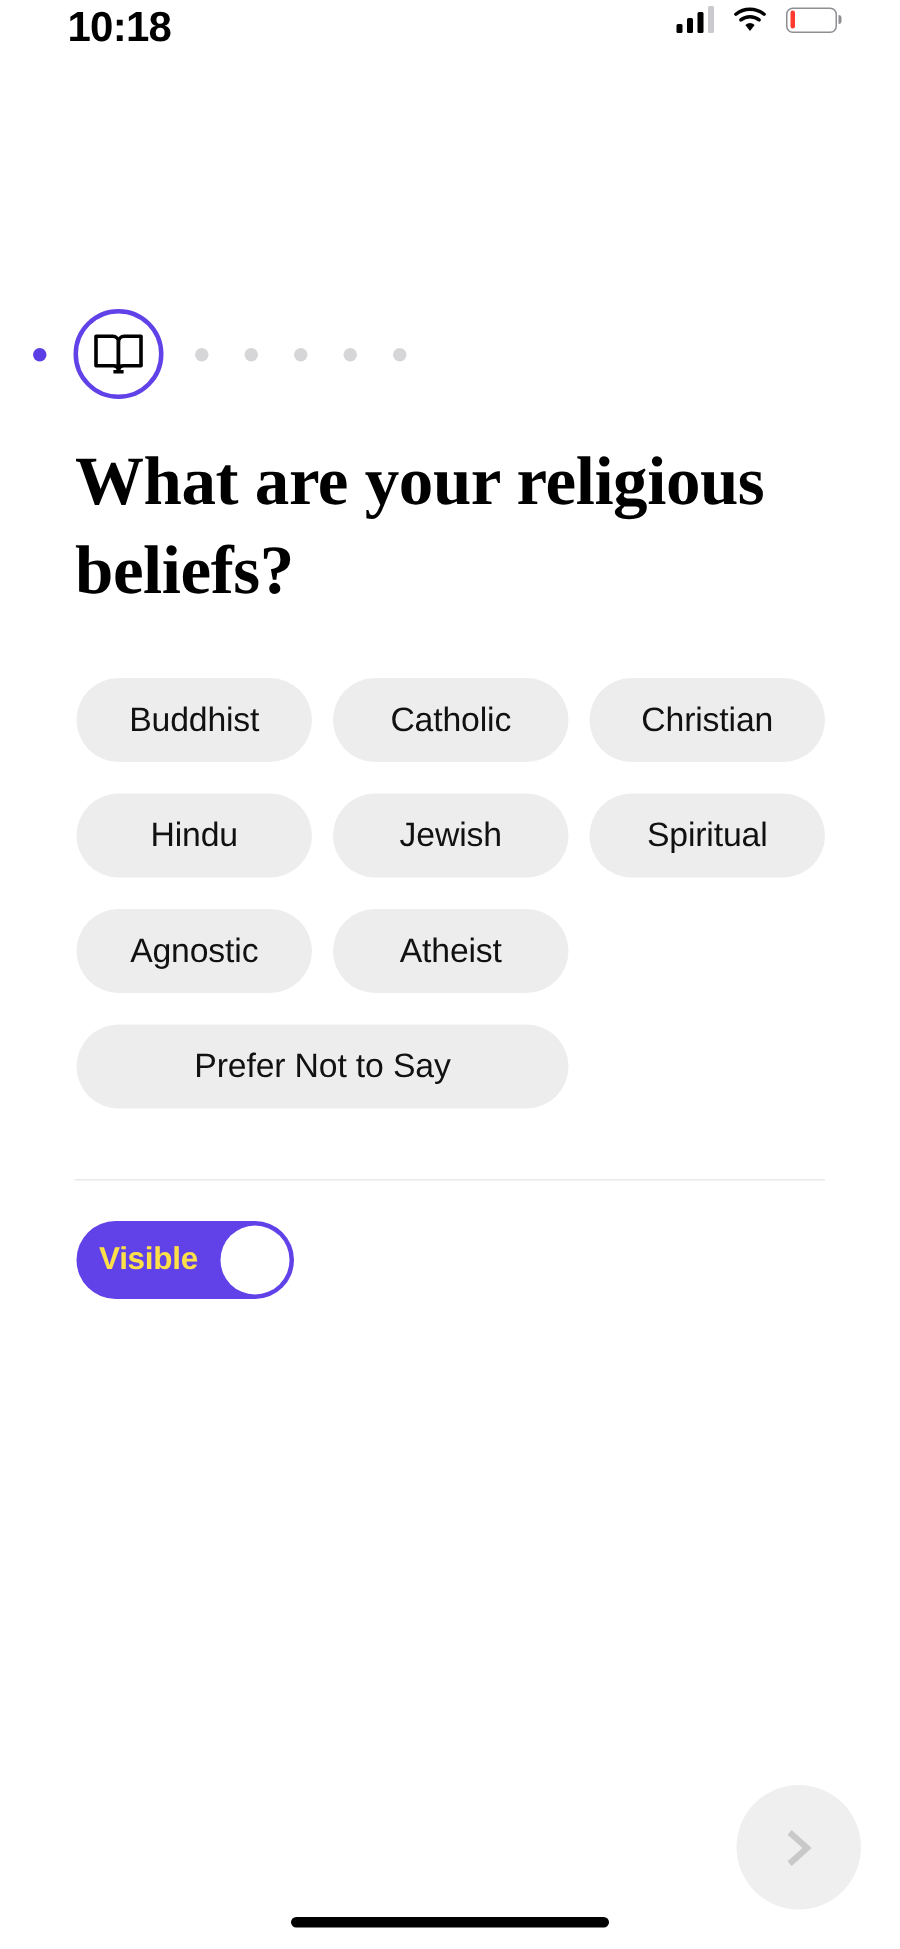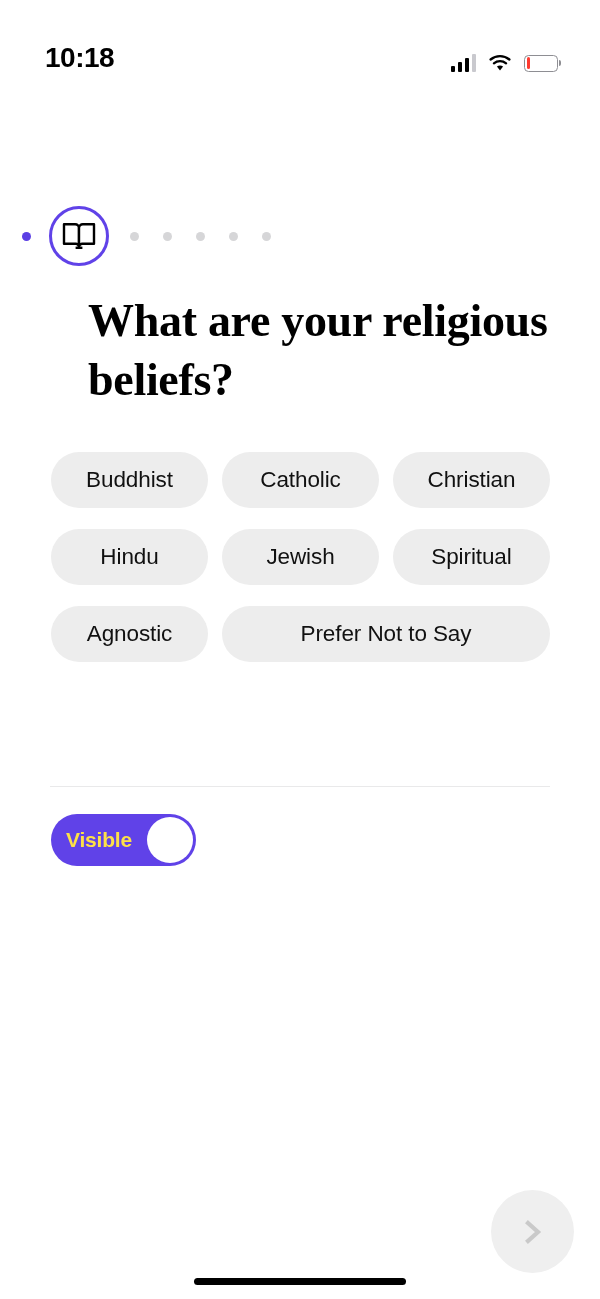--- a/index.html
+++ b/index.html
@@ -20,21 +20,21 @@
     background: #ffffff;
   }
 
   
   .status-bar {
     position: absolute;
     top: 0; left: 0;
     width: 600px;
     height: 72px;
     display: flex;
-    align-items: flex-end;
+    align-items: flex-start;
     justify-content: space-between;
     padding: 0 42px 0 45px;
   }
 
   .status-time {
     font-size: 28px;
     font-weight: 700;
     color: #000000;
     letter-spacing: -0.5px;
     line-height: 1;
@@ -137,21 +137,20 @@
     position: absolute;
     top: 292px;
     left: 50px;
     width: 500px;
     font-family: "Liberation Serif", "DejaVu Serif", serif;
     font-size: 46px;
     font-weight: 700;
     line-height: 1.28;
     color: #000000;
     letter-spacing: -0.3px;
-    margin-left: 38px;
   }
 
   
   .chips {
     position: absolute;
     top: 452px;
     left: 51px;
     width: 499px;
     display: flex;
     flex-wrap: wrap;
@@ -300,20 +299,21 @@
   <h1 class="page-title">What are your religious beliefs?</h1>
 
   <div class="chips">
     <button class="chip w-narrow">Buddhist</button>
     <button class="chip w-narrow">Catholic</button>
     <button class="chip w-narrow">Christian</button>
     <button class="chip w-narrow">Hindu</button>
     <button class="chip w-narrow">Jewish</button>
     <button class="chip w-narrow">Spiritual</button>
     <button class="chip w-narrow">Agnostic</button>
+    <button class="chip w-narrow">Atheist</button>
     <button class="chip w-wide">Prefer Not to Say</button>
   </div>
 
   <div class="divider"></div>
 
   <button class="visibility-toggle">
     <span class="visibility-label">Visible</span>
     <span class="toggle-knob"></span>
   </button>
 

